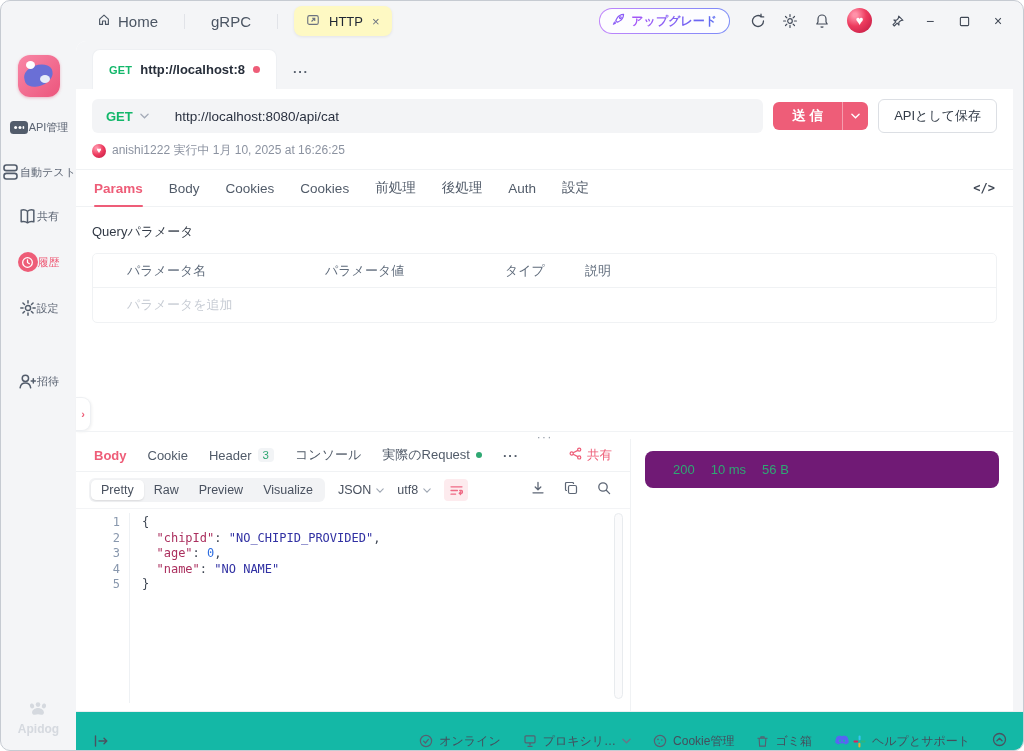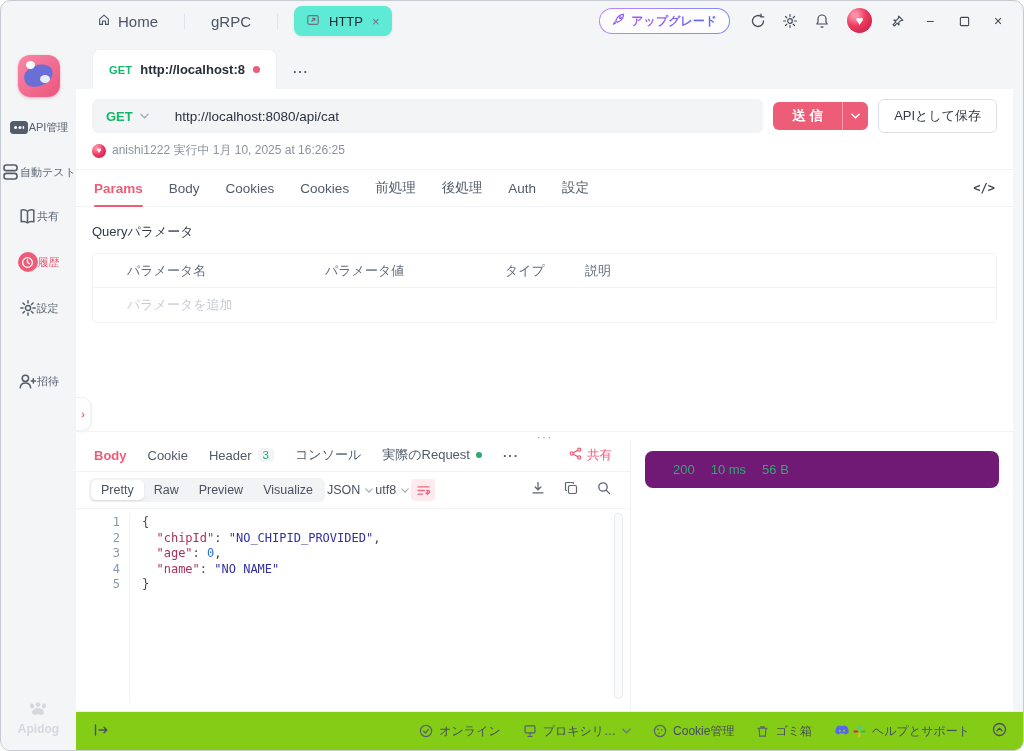--- a/index.html
+++ b/index.html
@@ -5,21 +5,21 @@
   * { margin:0; padding:0; box-sizing:border-box; }
   html,body { background:#ffffff; font-family:"Liberation Sans",sans-serif; }
   .window { position:relative; width:1024px; height:751px; background:#f4f5f7;
             border:1px solid #c6cbd2; border-radius:10px; overflow:hidden; }
 
   
   .titlebar { position:absolute; top:0; left:0; right:0; height:40px;
               display:flex; align-items:center; padding:0 8px 0 86px; color:#4a5160; }
   .tb-tab { display:flex; align-items:center; gap:7px; font-size:15px; color:#4b5563; padding:0 10px; cursor:default; }
   .tb-divider { width:1px; height:15px; background:#e1e3e8; margin:0 16px; }
-  .tb-active { height:30px; background:#5eead4; border-radius:8px; display:flex; align-items:center;
+  .tb-active { height:30px; background:#fef9c3; border-radius:8px; display:flex; align-items:center;
                gap:9px; padding:0 12px; font-size:13px; color:#1f2633;
                box-shadow:0 1px 3px rgba(20,30,50,.08); }
   .tb-close { color:#6b7280; font-size:13px; line-height:1; }
   .tb-right { margin-left:auto; display:flex; }
   .upgrade { height:26px; padding:0 12px; border-radius:13px; border:1px solid transparent;
              background:linear-gradient(#fdfdff,#fdfdff) padding-box,
                         linear-gradient(90deg,#c084fc,#7c8cf8) border-box;
              display:flex; align-items:center; gap:6px; margin-right:12px; }
   .upgrade-label { font-size:12px; font-weight:700;
              background:linear-gradient(90deg,#a855f7,#5b6cf0);
@@ -117,21 +117,21 @@
   .resp-right { flex:1; padding:12px 14px; }
   .resp-tabs { height:33px; display:flex; align-items:center; gap:21px; padding:0 18px;
                font-size:13px; color:#515b69; border-bottom:1px solid #f0f2f4; }
   .resp-tab { display:flex; align-items:center; gap:6px; cursor:default; }
   .resp-tab.active { color:#ee5d78; font-weight:700; }
   .count-badge { font-size:11.5px; color:#2fa873; background:#f2f4f6; border-radius:4px; padding:1px 5px; }
   .dot-green { width:6px; height:6px; border-radius:50%; background:#2fa873; }
   .resp-more { color:#555e6c; font-weight:700; letter-spacing:1px; }
   .share-btn { margin-left:auto; display:flex; align-items:center; gap:5px; color:#ee5d78; font-size:12.5px; }
 
-  .resp-toolbar { height:36px; display:flex; align-items:center; gap:2px; padding:0 13px; }
+  .resp-toolbar { height:36px; display:flex; align-items:center; gap:13px; padding:0 13px; }
   .seg { background:#f2f3f5; border-radius:6px; padding:2px; display:flex; font-size:12.5px; color:#49515f; }
   .seg-item { padding:3px 10px; border-radius:5px; cursor:default; }
   .seg-item.active { background:#fff; box-shadow:0 1px 2px rgba(0,0,0,.1); }
   .dd { display:flex; align-items:center; gap:5px; font-size:12.5px; color:#49515f; }
   .dd svg { color:#a0a8b4; }
   .wrap-btn { width:24px; height:22px; background:#fdebee; border-radius:4px;
               display:flex; align-items:center; justify-content:center; }
   .tool-icons { margin-left:auto; display:flex; gap:19px; color:#5d6675; padding-right:6px; }
 
   .editor { flex:1; position:relative; border-top:1px solid #f3f4f6; padding-top:6px;
@@ -141,22 +141,22 @@
   .ln { width:44px; text-align:right; color:#8897ad; flex-shrink:0; }
   .lc { margin-left:22px; white-space:pre; color:#3e4653; }
   .tk-k { color:#ab2f5e; } .tk-s { color:#3131a3; } .tk-n { color:#2e6de0; } .tk-p { color:#3e4653; }
   .ed-scroll { position:absolute; right:7px; top:4px; bottom:12px; width:9px;
                border:1px solid #e8ebee; background:#fbfbfc; border-radius:5px; }
 
   .status-box { height:37px; background:#701a75; border-radius:8px; display:flex; align-items:center;
                 gap:16px; padding-left:28px; color:#2fa873; font-size:13px; }
 
   
-  .bottombar { position:absolute; left:75px; right:0; bottom:0; height:39px; background:#84cc16;
-               border-top:1px solid #eceef1; display:flex; align-items:center;
+  .bottombar { position:absolute; left:75px; right:0; bottom:0; height:39px; background:#14b8a6;
+               border-top:1px solid #eceef1; display:flex; align-items:flex-end;
                padding:0 16px 0 18px; font-size:12px; color:#454e5c; }
   .sb-right { margin-left:auto; display:flex; align-items:center; gap:22px; }
   .sb-item { display:flex; align-items:center; gap:6px; cursor:default; }
   .sb-item svg { color:#566070; }
   .icon-pair { display:flex; align-items:center; gap:3px; }
 </style>
 </head>
 <body>
 
 <div class="window">

